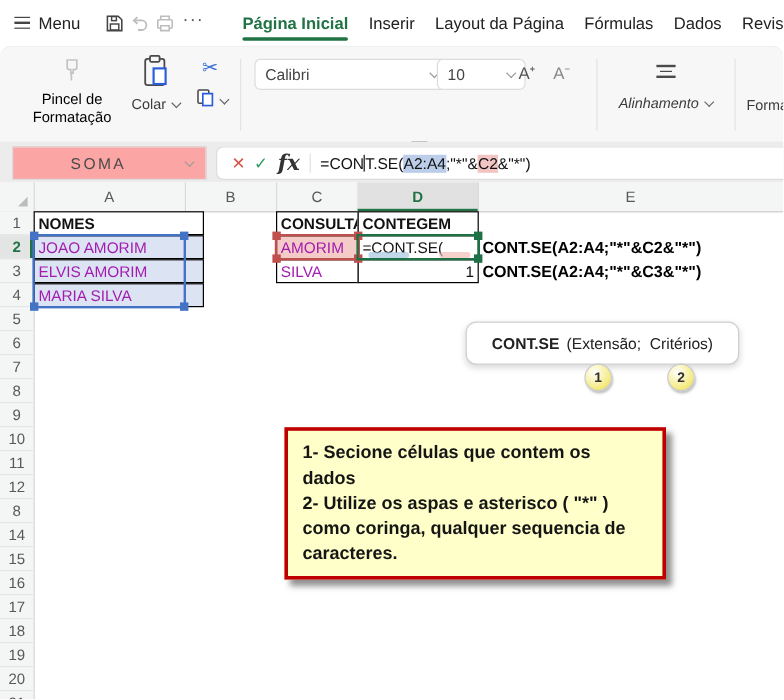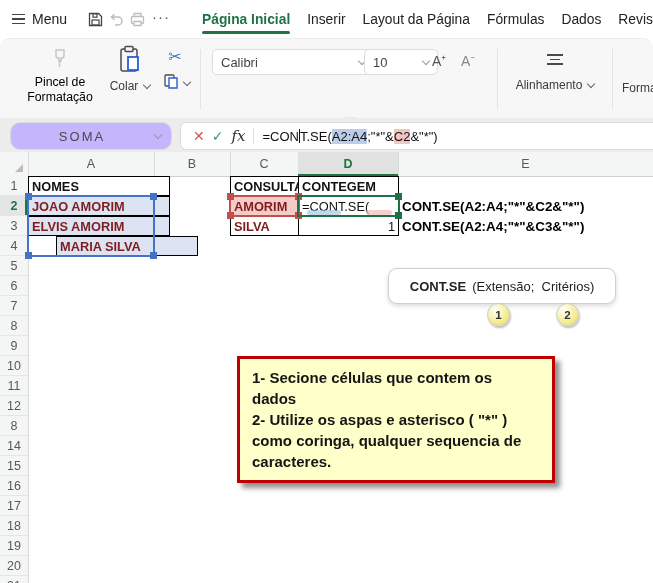--- a/index.html
+++ b/index.html
@@ -30,28 +30,28 @@
   .gray{color:#000000;}
   .chev{display:inline-block;width:5px;height:5px;border-right:1.4px solid #666;border-bottom:1.4px solid #666;
         transform:rotate(45deg);margin-left:2px;margin-bottom:2px;}
   .chev.light{border-color:#9a9a9a;}
   .combo{position:absolute;height:24px;background:#fff;border:1px solid #DCDCDC;border-radius:5px;
          display:flex;align-items:center;justify-content:space-between;padding:0 8px;font-size:13px;color:#444;}
   .fbtn{position:absolute;top:74px;height:26px;display:flex;align-items:center;justify-content:center;
         font-size:13.5px;color:#555;}
   
   #fbar{position:absolute;left:0;top:118px;width:653px;height:34px;background:#ECECEC;}
-  #namebox{position:absolute;left:10px;top:4px;width:160px;height:26px;background:#c4b5fd;border:1px solid #DCDCDC;
-           border-radius:10px;display:flex;align-items:center;}
+  #namebox{position:absolute;left:10px;top:4px;width:160px;height:26px;background:#fca5a5;border:1px solid #DCDCDC;
+           border-radius:0;display:flex;align-items:center;}
   #namebox .nb-text{flex:1;text-align:center;font-size:13px;letter-spacing:2px;color:#4a4a4a;}
   #formulabox{position:absolute;left:180px;top:4px;width:473px;height:26px;background:#fff;border:1px solid #DCDCDC;
               border-radius:6px 0 0 6px;border-right:none;display:flex;align-items:center;font-size:13px;}
   .fb-x{color:#D9534F;font-size:14px;margin:0 7px 0 12px;}
   .fb-check{color:#2E9E63;font-size:14px;margin:0 8px 0 0;}
-  .fb-fx{font-family:"DejaVu Serif",serif;font-style:italic;font-size:15px;color:#333;margin-right:8px;}
+  .fb-fx{font-family:"DejaVu Serif",serif;font-style:italic;font-size:18px;color:#333;margin-right:8px;font-weight:bold;}
   .fb-sep{width:1px;height:16px;background:#E0E0E0;margin-right:8px;}
   .fseg{white-space:pre;color:#111;}
   .caret{display:inline-block;width:1px;height:14px;background:#111;vertical-align:-2px;}
   .ref-blue{background:#BBCDE8;}
   .ref-red{background:#F2C4C2;}
 
   
   #colheaders{position:absolute;left:0;top:152px;width:653px;height:24px;background:#F4F5F5;border-bottom:1px solid #CFCFCF;}
   .colhdr{position:absolute;top:0;height:24px;display:flex;align-items:center;justify-content:center;
           font-size:12.5px;color:#585858;border-right:1px solid #D9D9D9;}
@@ -62,21 +62,21 @@
                  border-left:8px solid transparent;border-bottom:8px solid #BDBDBD;}
   #rowheaders{position:absolute;left:0;top:176px;width:28px;height:407px;background:#F4F5F5;border-right:1px solid #D9D9D9;overflow:hidden;}
   .rowhdr{height:19px;border-bottom:1px solid #E6E6E6;display:flex;align-items:center;justify-content:center;
           font-size:12.5px;color:#585858;}
   .rowhdr.active{background:#E2E5E3;color:#217346;font-weight:700;box-shadow:inset -3px 0 0 #217346;}
 
   
   .cell{position:absolute;height:20px;box-sizing:border-box;border:1px solid #000;display:flex;align-items:center;
         padding:0 3px;font-size:12.8px;color:#111;background:#fff;overflow:hidden;white-space:nowrap;}
   .cell.hdr{font-weight:700;}
-  .cell.data{font-weight:700;color:#7f1d1d;}
+  .cell.data{font-weight:400;color:#a21caf;}
   .colA{left:28px;width:142px;}
   .colC{left:230px;width:69px;}
   .colD{left:298px;width:101px;}
   .blue-fill{background:#DCE3F3;}
   .pink-fill{background:#F5CBC8;}
   .num{justify-content:flex-end;font-weight:400;color:#111;}
 
   #rangeA{position:absolute;left:27px;top:195px;width:128px;height:62px;box-sizing:border-box;
           border:2px solid #4472C4;pointer-events:none;}
   #refC2{position:absolute;left:229px;top:195px;width:71px;height:22px;box-sizing:border-box;
@@ -243,21 +243,21 @@
             <path d="M5 9 L10 2 L15 6 L10 11 z" fill="#fff" stroke="#555" stroke-width="1.3"></path>
           </svg>
         
       </span>
 
     </div>
     <div class="rdiv" style="left:497px;"></div>
 
     <div class="abs" style="left:505px;top:12px;width:100px;text-align:center;">
       <span class="lines3"><i></i><i></i><i></i></span>
-      <div class="glabel" style="justify-content:center;margin-top:6px;">
+      <div class="glabel" style="justify-content:center;margin-top:6px;font-style:italic;">
         <span>Alinhamento</span>
         <span class="chev"></span>
       </div>
     </div>
     <div class="rdiv" style="left:612px;"></div>
     <div class="abs glabel" style="left:622px;top:42px;">Forma</div>
   </div>
 
   <div id="fbar">
     <div id="namebox">
@@ -307,21 +307,21 @@
       <div class="rowhdr">17</div>
       <div class="rowhdr">18</div>
       <div class="rowhdr">19</div>
       <div class="rowhdr">20</div>
       <div class="rowhdr">21</div>
     </div>
 
   <div class="cell hdr colA" style="top:176px;">NOMES</div>
   <div class="cell data colA blue-fill" style="top:196px;">JOAO AMORIM</div>
   <div class="cell data colA blue-fill" style="top:216px;">ELVIS AMORIM</div>
-  <div class="cell data colA blue-fill" style="top:236px;margin-left:28px;">MARIA SILVA</div>
+  <div class="cell data colA blue-fill" style="top:236px;">MARIA SILVA</div>
 
   <div class="cell hdr colC" style="top:176px;">CONSULTA</div>
   <div class="cell data colC pink-fill" style="top:196px;">AMORIM</div>
   <div class="cell data colC" style="top:216px;">SILVA</div>
   <div class="cell colD" style="top:196px;">=CONT.SE(</div>
   <div class="cell hdr colD" style="top:176px;">CONTEGEM</div>
   <div class="cell num colD" style="top:216px;">1</div>
 
   <div id="rangeA">
     <div class="h b" style="left:-4px;top:-4px;"></div>

